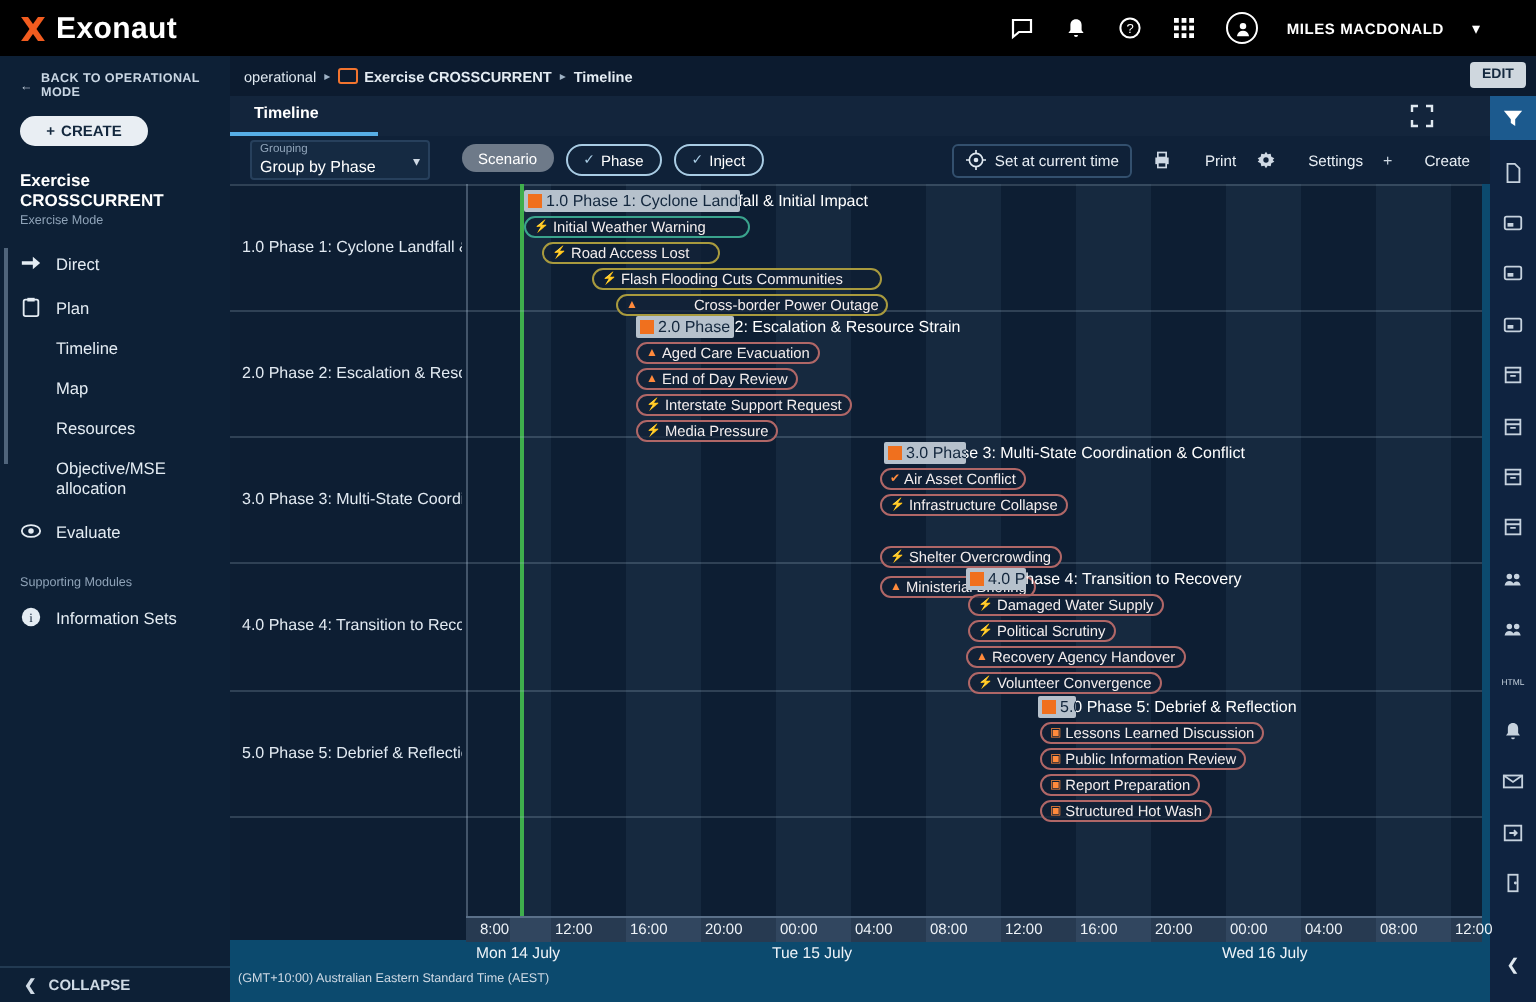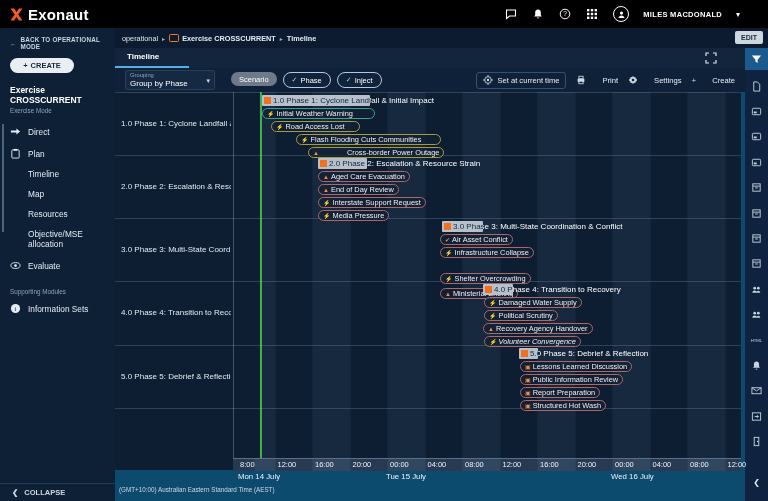--- a/index.html
+++ b/index.html
@@ -483,21 +483,21 @@
       <div class="pill-tx">Damaged Water Supply</div>
     </div>
     <div class="pill c-red" style="left: 484px; top: 310px; min-width: 62px;">
       <div class="pill-ic">⚡</div>
       <div class="pill-tx">Political Scrutiny</div>
     </div>
     <div class="pill c-red" style="left: 483px; top: 323px; min-width: 88px;">
       <div class="pill-ic">▲</div>
       <div class="pill-tx">Recovery Agency Handover</div>
     </div>
-    <div class="pill c-red" style="left: 484px; top: 336px; min-width: 77px; font-style: italic;">
+    <div class="pill c-red" style="left: 484px; top: 336px; min-width: 77px;">
       <div class="pill-ic">⚡</div>
       <div class="pill-tx">Volunteer Convergence</div>
     </div>
     <div class="row-label" style="left: 121px; top: 345px;">5.0 Phase 5: Debrief &amp; Reflection</div>
     <div class="hsep" style="top: 345px;"></div>
     <div class="phase-item" style="left: 519px; top: 348px;">
       <div class="phase-full">5.0 Phase 5: Debrief &amp; Reflection</div>
       <div class="phase-gray" style="width: 19px;">
         <div class="phase-sq"></div>
         <div class="phase-dark">5.0 Phase 5: Debrief &amp; Reflection</div>

